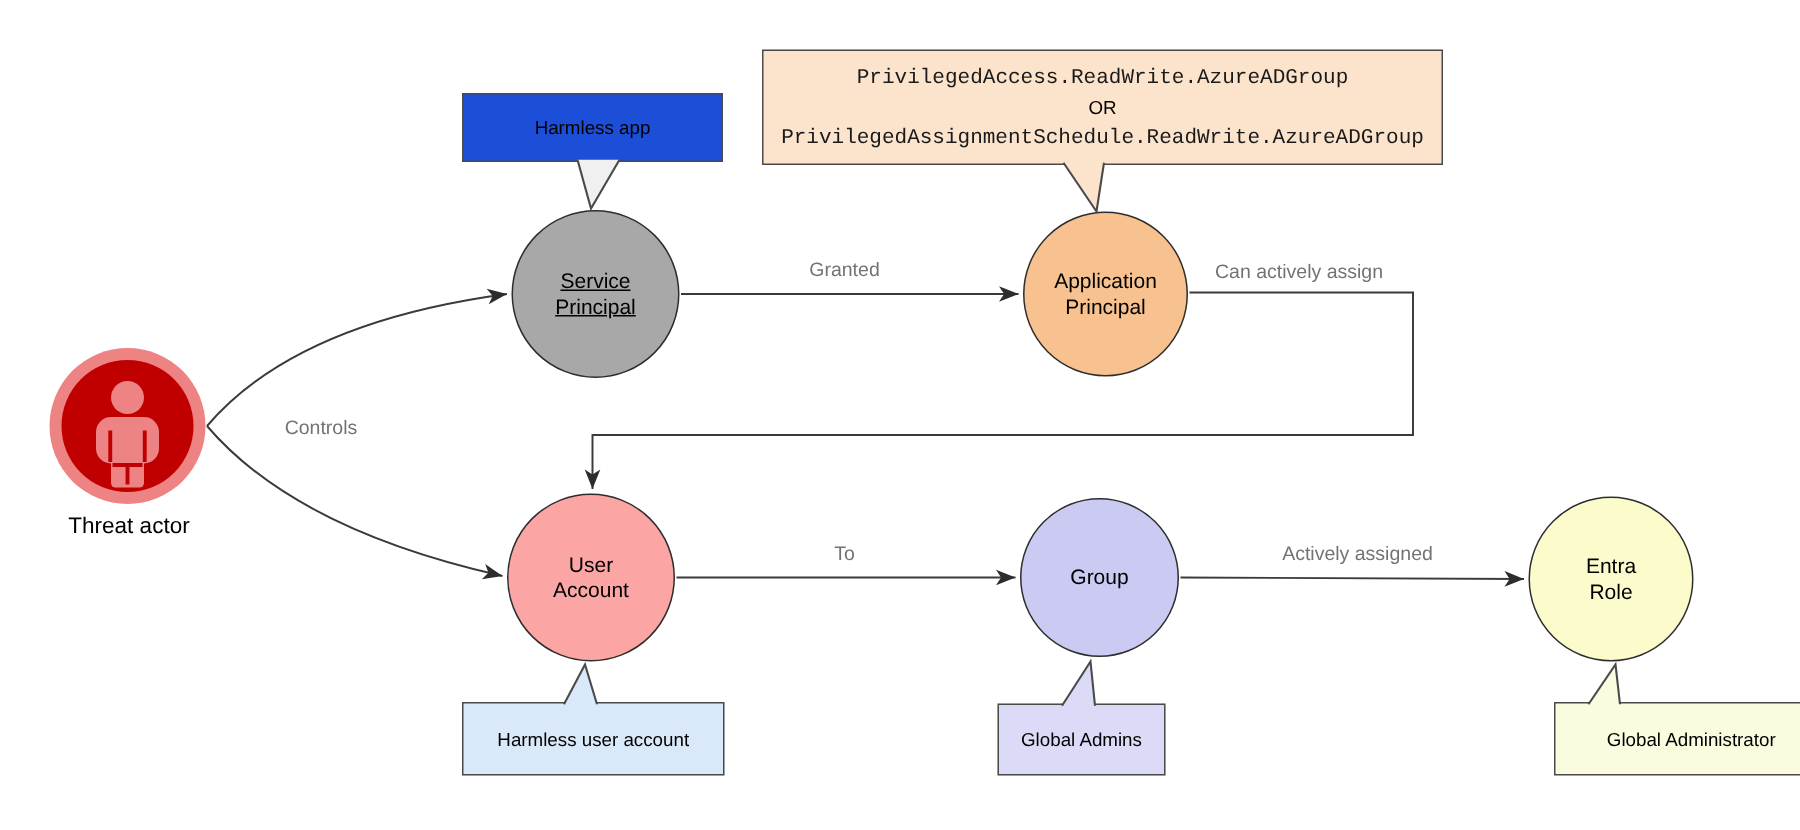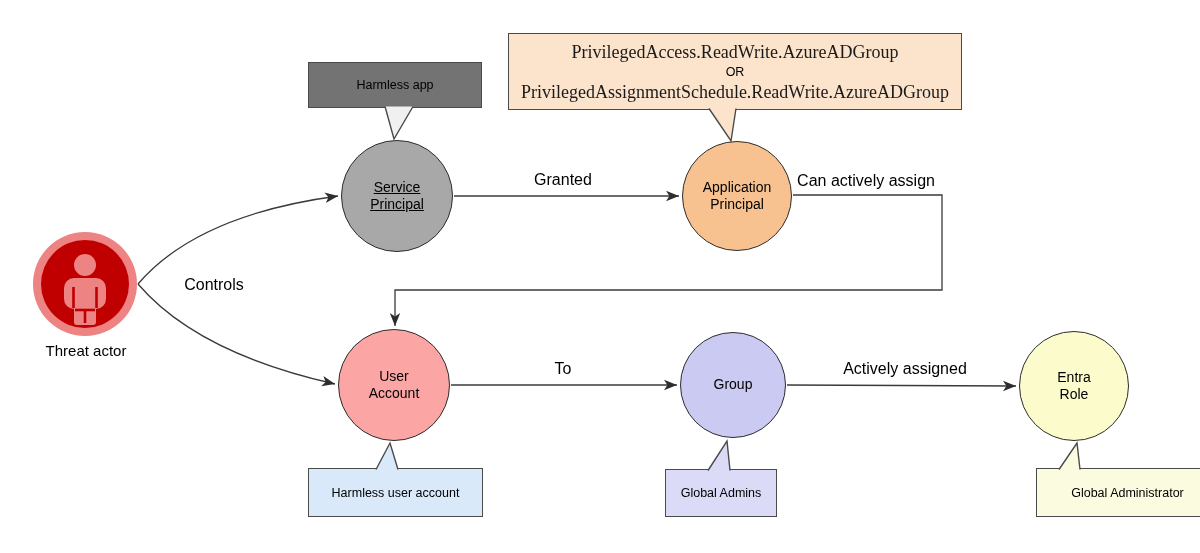--- a/index.html
+++ b/index.html
@@ -15,38 +15,38 @@
     display:flex;align-items:center;justify-content:center;text-align:center;
     box-sizing:border-box;z-index:2;
   }
   .clabel{font-size:14px;line-height:1.22;color:#000;white-space:pre-line;}
   .box{
     position:absolute;border:1.5px solid #4a4a4a;box-sizing:border-box;
     display:flex;align-items:center;justify-content:center;text-align:center;
     z-index:3;font-size:12.5px;color:#000;
   }
   .box.col{flex-direction:column;line-height:20px;}
-  .mono{font-family:Liberation Serif, serif;font-size:18px;color:#1a1a1a;white-space:nowrap;}
+  .mono{font-family:Liberation Mono, monospace;font-size:14px;color:#1a1a1a;white-space:nowrap;}
   .or{font-size:12.5px;color:#000;}
   .elabel{
-    position:absolute;transform:translateX(-50%);font-size:16px;color:#000000;
+    position:absolute;transform:translateX(-50%);font-size:13px;color:#737373;
     white-space:nowrap;z-index:3;line-height:16px;
   }
   .actor{position:absolute;left:32px;top:231px;width:106px;height:106px;z-index:2;}
   .actor-label{
     position:absolute;left:15px;top:342px;width:142px;text-align:center;
     font-size:15px;color:#000;z-index:3;
   }
   
   .n-sp{left:341px;top:140px;width:112px;height:112px;background:#a8a8a8;text-decoration:underline;}
   .n-ap{left:682px;top:141px;width:110px;height:110px;background:#f7c28f;}
   .n-ua{left:338px;top:329px;width:112px;height:112px;background:#fca5a5;}
   .n-gr{left:680px;top:332px;width:106px;height:106px;background:#cacaf2;}
   .n-er{left:1019px;top:331px;width:110px;height:110px;background:#fbfbcb;}
-  .b-app{left:308px;top:62px;width:174px;height:46px;background:#737373;}
+  .b-app{left:308px;top:62px;width:174px;height:46px;background:#1d4ed8;}
   .b-perm{left:508px;top:33px;width:454px;height:77px;background:#fbe3cc;}
   .b-user{left:308px;top:468px;width:175px;height:49px;background:#d9e9fa;}
   .b-ga{left:665px;top:469px;width:112px;height:48px;background:#dbdbf7;}
   .b-gadm{left:1036px;top:468px;width:183px;height:49px;background:#fbfbdf;}
 </style>
 </head>
 <body>
 
 <div class="canvas">
 

